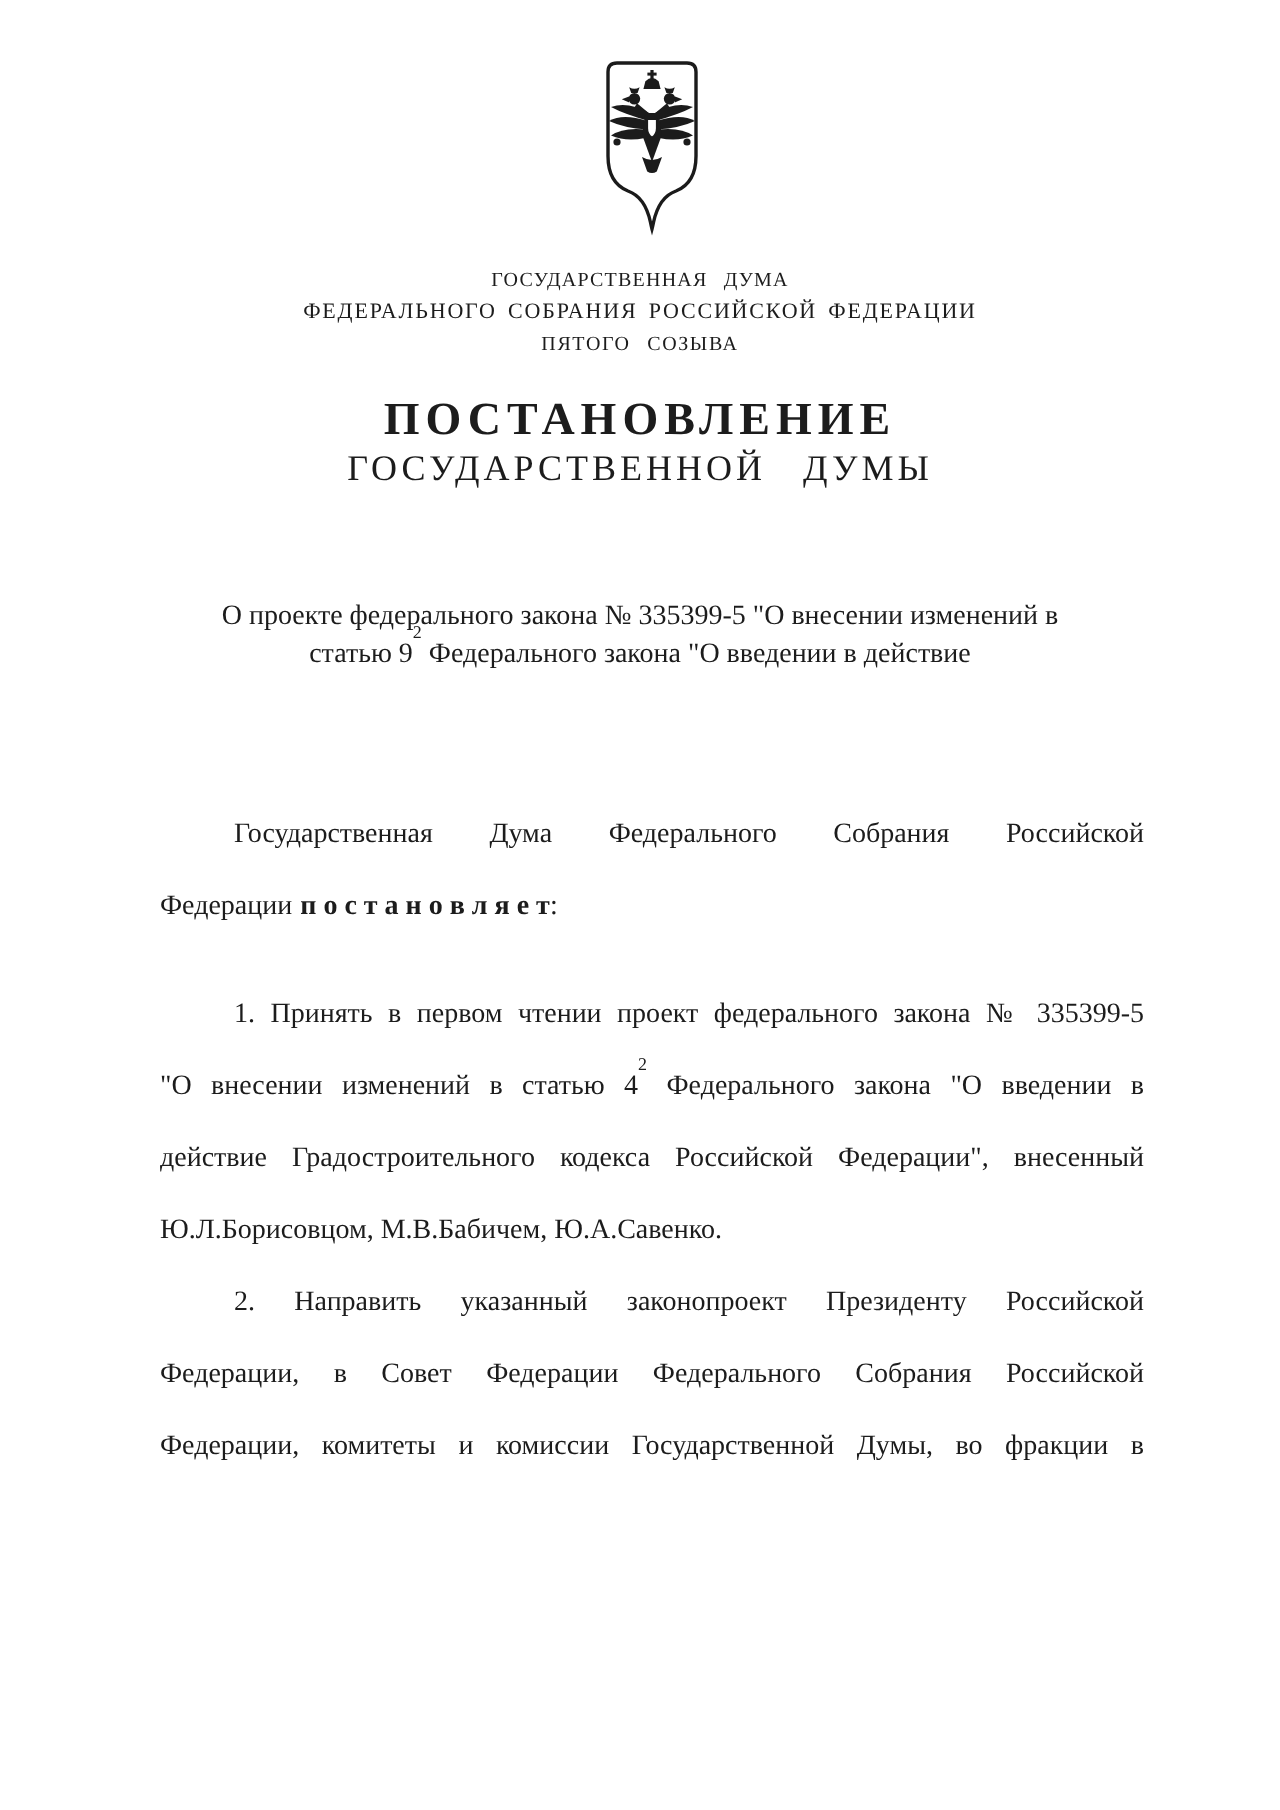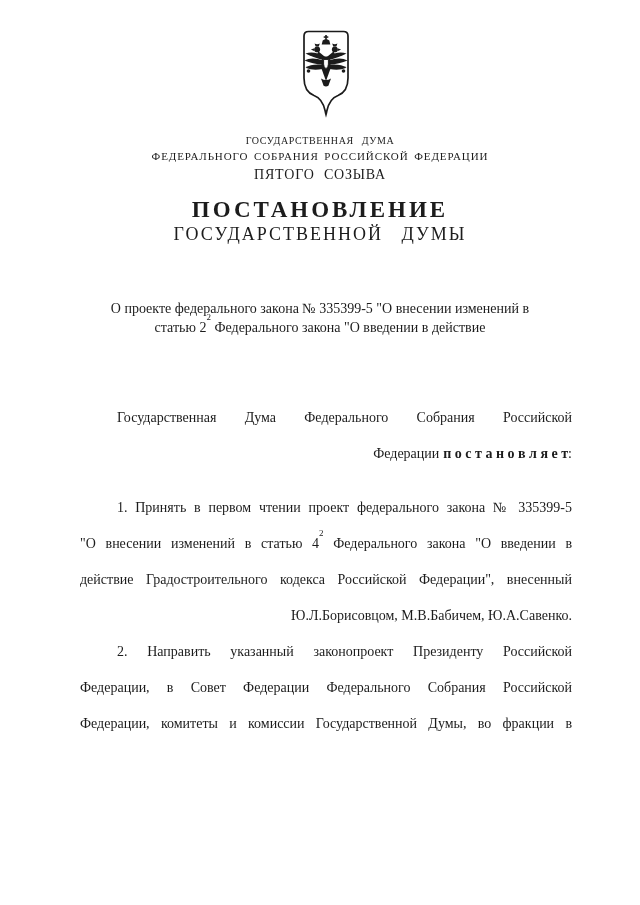--- a/index.html
+++ b/index.html
@@ -9,35 +9,35 @@
     background:#ffffff;
     color:#1c1c1c;
     font-family:"Liberation Serif","DejaVu Serif",serif;
     overflow:hidden;
   }
   .centered { position:absolute; left:0; width:640px; text-align:center; line-height:1.12; }
   .arms { position:absolute; left:300px; top:28px; width:52px; height:92px; }
 
   .hdr1 { top:135px; font-size:10px;   letter-spacing:0.6px; word-spacing:5px;  }
   .hdr2 { top:150px; font-size:11px; letter-spacing:0.9px; word-spacing:2px;  }
-  .hdr3 { top:167px; font-size:14px;   letter-spacing:0.8px; word-spacing:5px;  }
+  .hdr3 { top:167px; font-size:10px;   letter-spacing:0.8px; word-spacing:5px;  }
 
   .title1 { top:197px; font-size:23px; font-weight:bold; letter-spacing:3px;  word-spacing:6px;  }
   .title2 { top:224px; font-size:18px;                   letter-spacing:2px;  word-spacing:12px; }
 
   .subject {
     position:absolute; left:70px; top:300px; width:500px;
     text-align:center; font-weight:normal; font-size:14px;
   }
   .sline { line-height:18.5px; }
 
   .bodytxt { position:absolute; left:80px; top:400px; width:492px; font-size:14px; }
   .bl  { height:36px; line-height:36px; }
   .j   { text-align:justify; text-align-last:justify; }
-  .l   { text-align:right; }
+  .l   { text-align:left; }
   .ind { text-indent:37px; }
   .par1 { margin-bottom:18px; }
 
   sup.s { font-size:9px; position:relative; top:-6px; line-height:0; }
   b.resolve { font-weight:bold; margin-left:4px; }
 </style>
 </head>
 <body>
 
 <div class="page">
@@ -74,21 +74,21 @@
 
   <div class="centered hdr1">ГОСУДАРСТВЕННАЯ ДУМА</div>
   <div class="centered hdr2">ФЕДЕРАЛЬНОГО СОБРАНИЯ РОССИЙСКОЙ ФЕДЕРАЦИИ</div>
   <div class="centered hdr3">ПЯТОГО СОЗЫВА</div>
 
   <div class="centered title1">ПОСТАНОВЛЕНИЕ</div>
   <div class="centered title2">ГОСУДАРСТВЕННОЙ ДУМЫ</div>
 
   <div class="subject">
     <div class="sline">О проекте федерального закона № 335399-5 "О внесении изменений в</div>
-    <div class="sline"><span>статью 2</span><sup class="s">2</sup><span> Федерального закона "О введении в действие</span></div>
+    <div class="sline"><span>статью 9</span><sup class="s">2</sup><span> Федерального закона "О введении в действие</span></div>
   </div>
 
   <div class="bodytxt">
 
     <div class="par1">
       <div class="bl j ind">Государственная Дума Федерального Собрания Российской</div>
       <div class="bl l"><span>Федерации</span><b class="resolve">п о с т а н о в л я е т</b><span>:</span></div>
     </div>
 
     <div>

